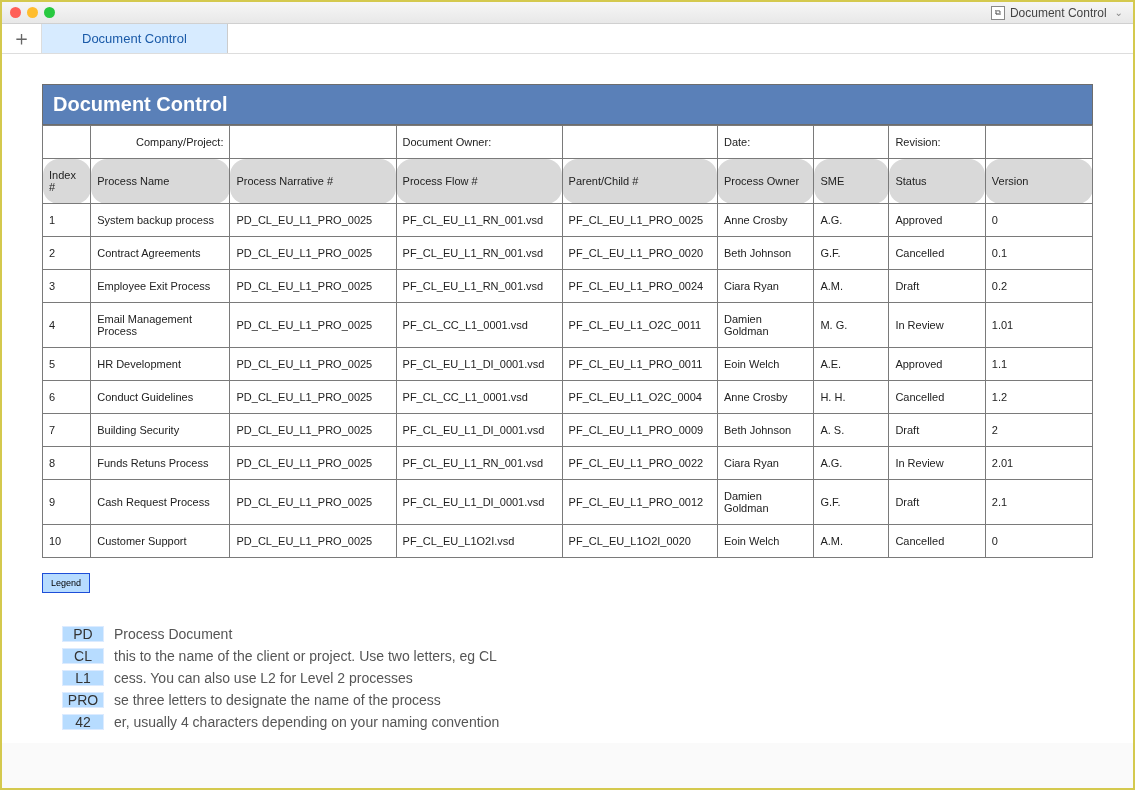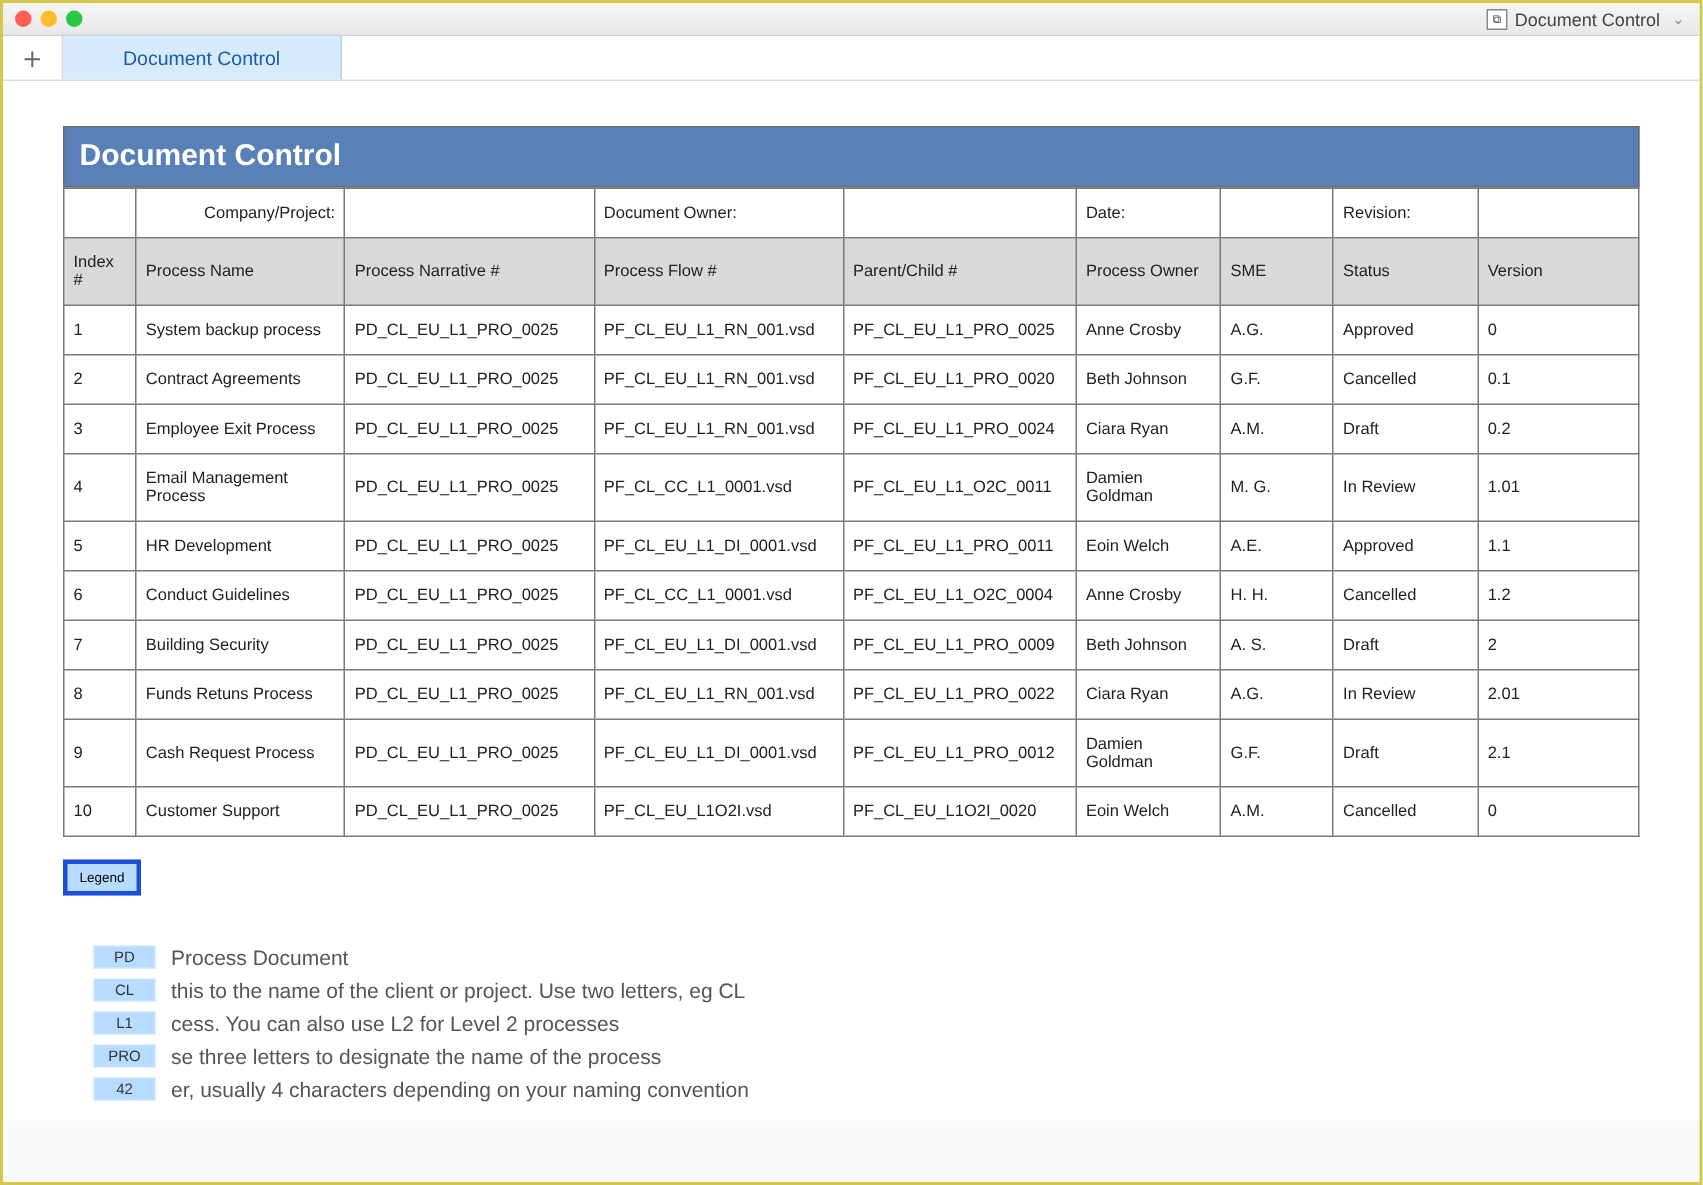--- a/index.html
+++ b/index.html
@@ -90,60 +90,60 @@
       color:#222;
     }
     table.grid th, table.grid td {
       border:1px solid #7a7a7a;
       padding: 10px 6px;
       text-align:left;
       vertical-align: middle;
       word-wrap: break-word;
     }
     tr.meta-row th { background:#fff; font-weight:normal; font-size:11px;}
-    tr.header-row th { background:#d9d9d9; font-weight:normal; font-size:11px;}
+    tr.header-row th { background:#d9d9d9; font-weight:normal; font-size:11px;border-radius:16px;}
     tr.data-row td { background:#fff; }
     td.idx { text-align:center; }
 
     .col-idx { width:45px; }
     .col-name { width:130px; }
     .col-narr { width:155px; }
     .col-flow { width:155px; }
     .col-pc   { width:145px; }
     .col-owner{ width:90px; }
     .col-sme  { width:70px; }
     .col-status{ width:90px; }
     .col-ver  { width:100px; }
 
     .legend-label{
       display:inline-block;
       margin-top:15px;
       background:#b7dcff;
-      border:3px solid #1d4ed8;
+      border:1px solid #1d4ed8;
       font-size:9px;
       padding:4px 8px;
     }
 
     .legend-block{
       margin-top:30px;
       font-size:9px;
       color:#555;
     }
     .legend-row{
       display:flex; align-items:center; height:22px;
     }
     .legend-key{
       width:42px; height:16px;
       background:#b7dcff;
       border-top:1px solid #dcebff;
       border-right:1px solid #dcebff;
       border-left:1px solid #dcebff;
       border-bottom:1px solid #dcebff;
       display:flex; align-items:center; justify-content:center;
-      font-size:10px; color:#333; margin-left:20px; margin-right:10px;
+      font-size:14px; color:#333; margin-left:20px; margin-right:10px;
     }
     .legend-desc{ font-size:14px; color:#555; }
   </style>
 </head>
 <body>
 
 <div class="titlebar">
   <div class="traffic-lights">
     <div class="tlight red"></div>
     <div class="tlight yellow"></div>

